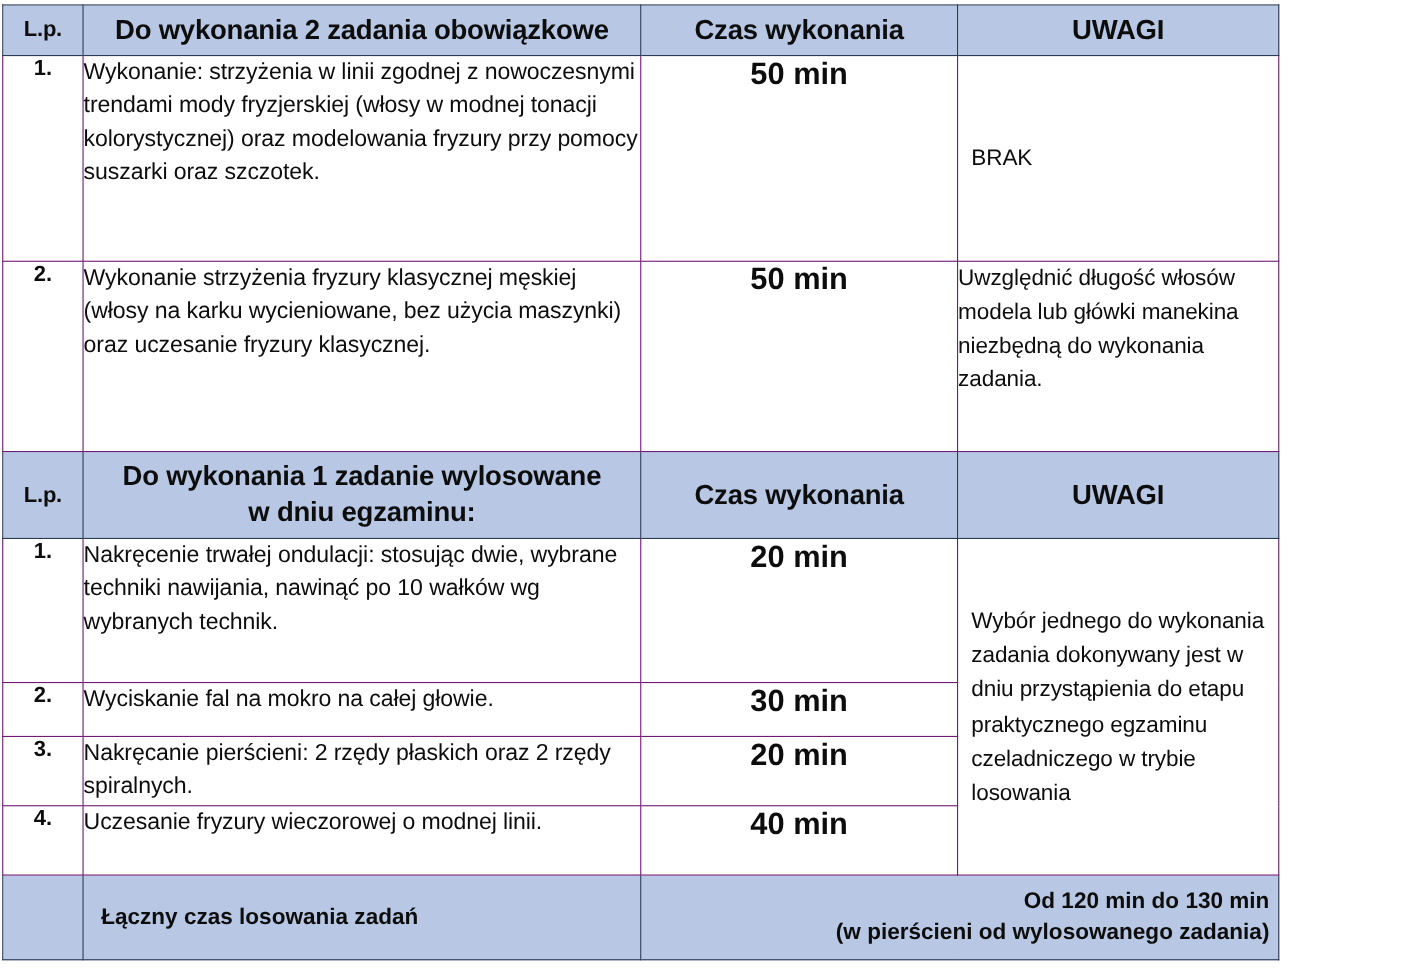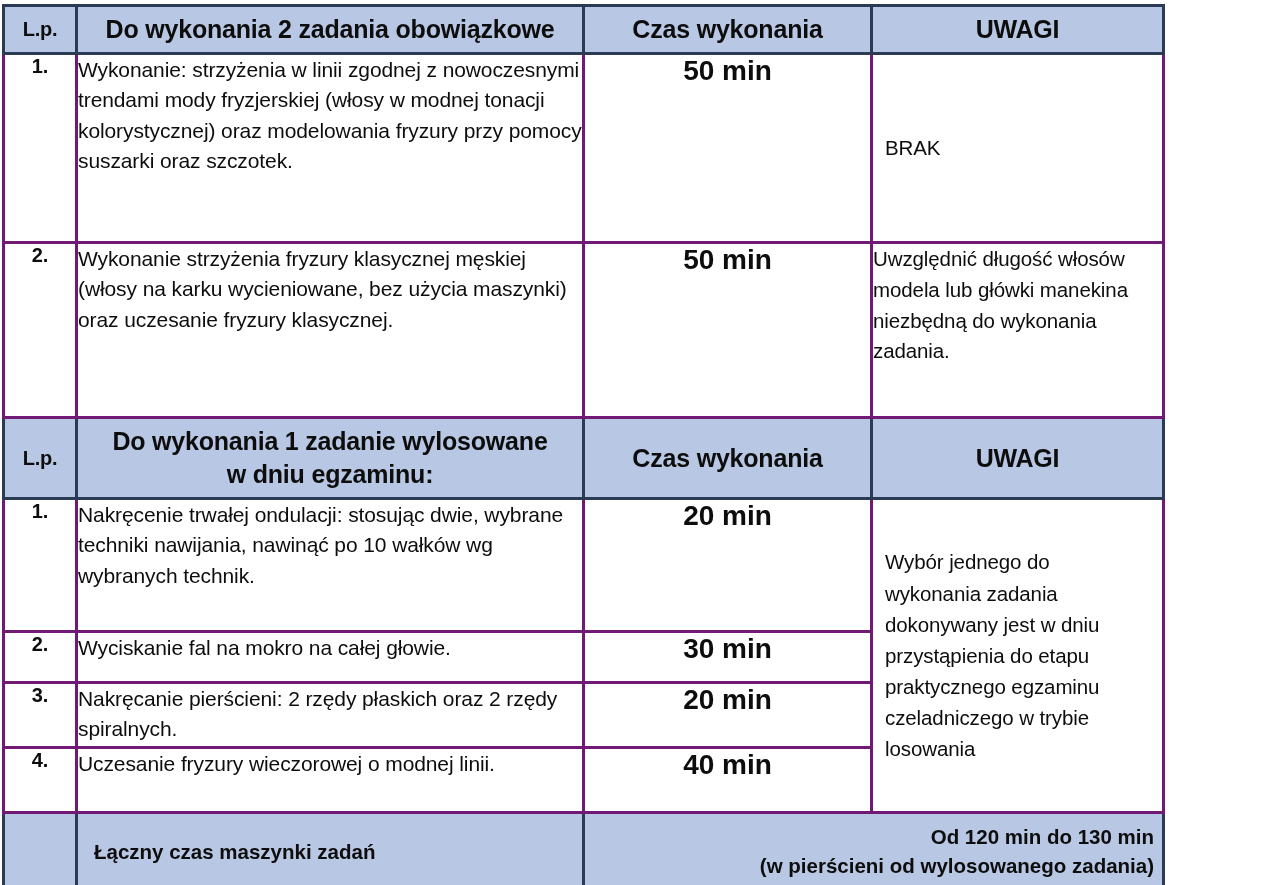--- a/index.html
+++ b/index.html
@@ -28,21 +28,21 @@
     position: absolute;
     left: 2px;
     top: 4px;
     width: 1160px;
     border-collapse: collapse;
     table-layout: fixed;
     background: #ffffff;
   }
 
   table.exam td {
-    border: 3px solid #701a75;
+    border: 1px solid #701a75;
     vertical-align: top;
     padding: 0;
     background: #ffffff;
   }
 
   
   col.c-no   { width: 73px;  }
   col.c-task { width: 507px; }
   col.c-time { width: 288px; }
   col.c-note { width: 292px; }
@@ -195,21 +195,21 @@
       </tr>
 
       <tr class="r-rand-4">
         <td class="cell-no">4.</td>
         <td class="cell-task">Uczesanie fryzury wieczorowej o modnej linii.</td>
         <td class="cell-time">40 min</td>
       </tr>
 
       <tr class="summary">
         <td class="sum-blank"></td>
-        <td class="sum-label">Łączny czas maszynki zadań</td>
+        <td class="sum-label">Łączny czas losowania zadań</td>
         <td class="sum-value" colspan="2">
           <span class="line">Od 120 min do 130 min</span>
           <span class="line">(w pierścieni od wylosowanego zadania)</span>
         </td>
       </tr>
 
     </tbody>
   </table>
 
 </div>

